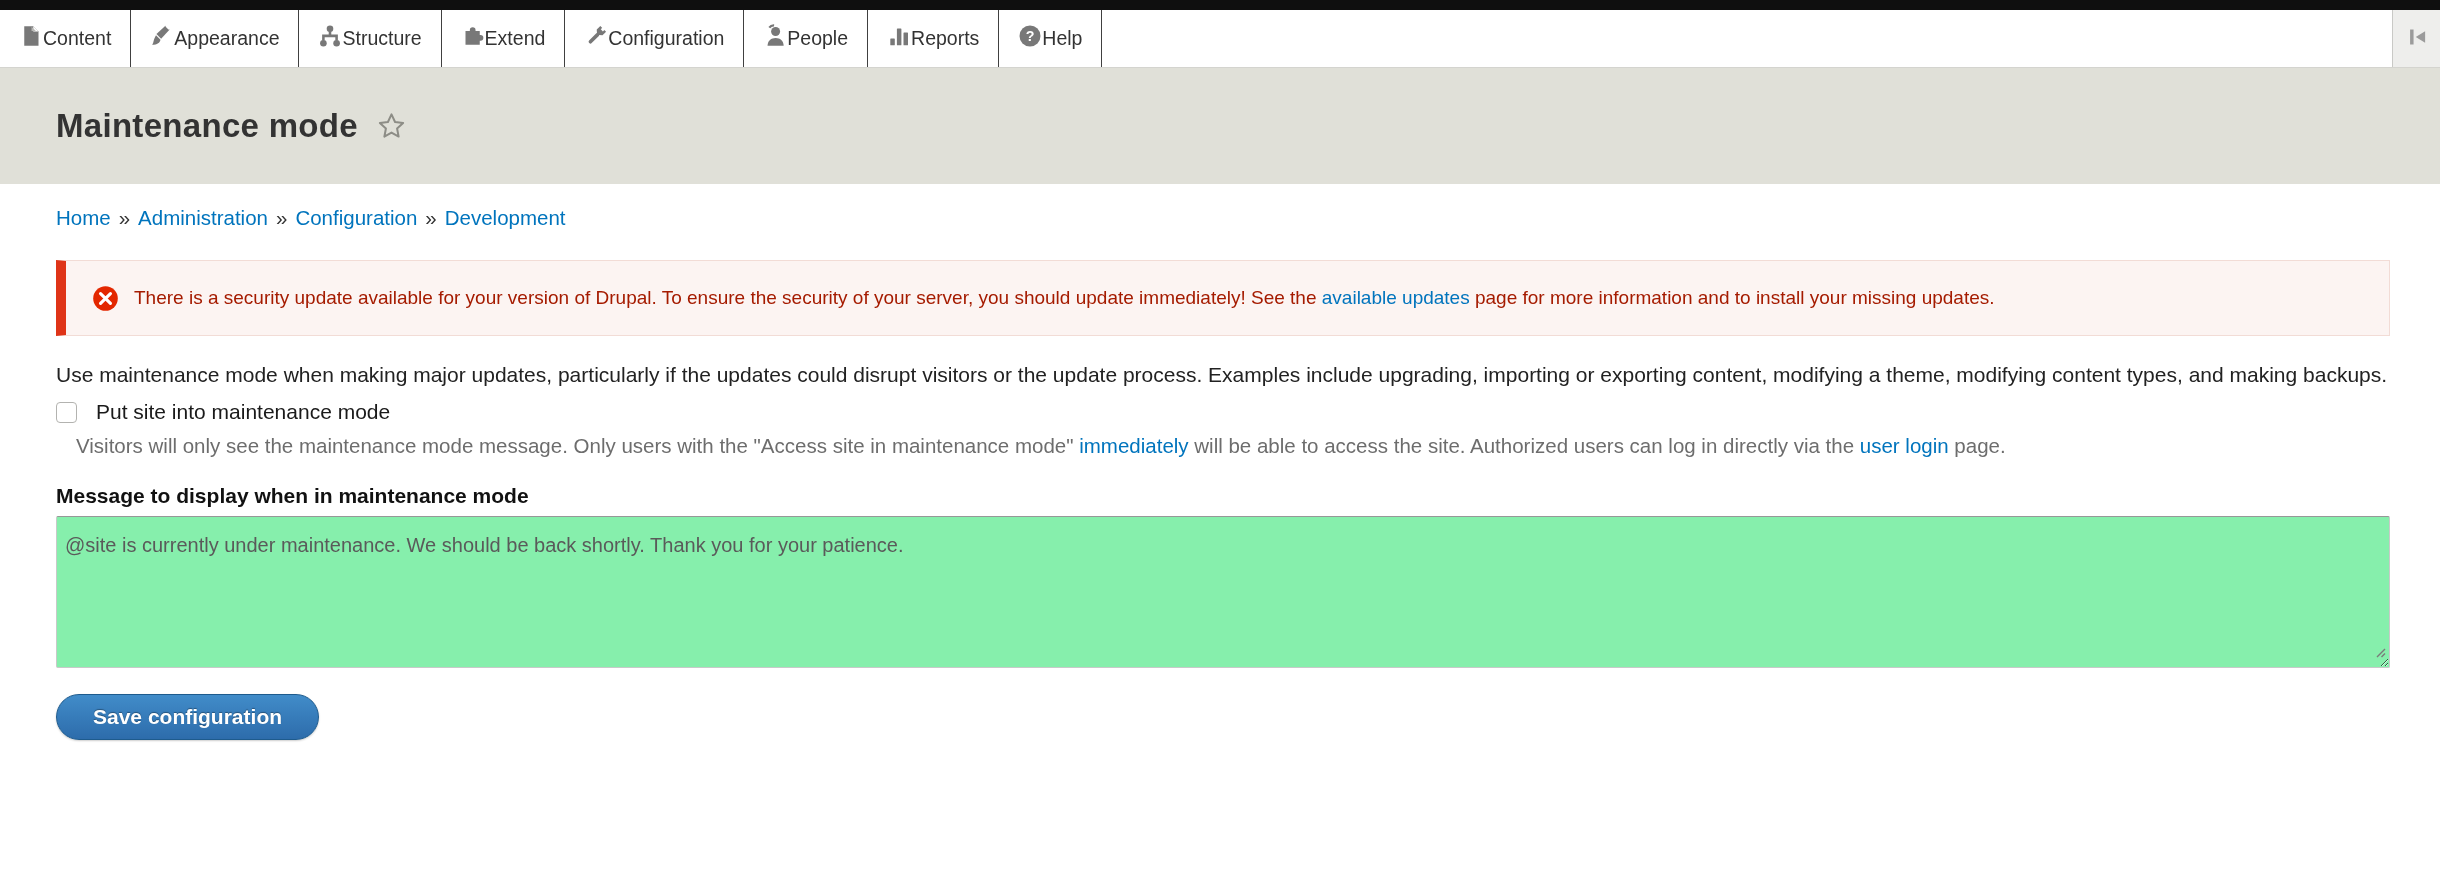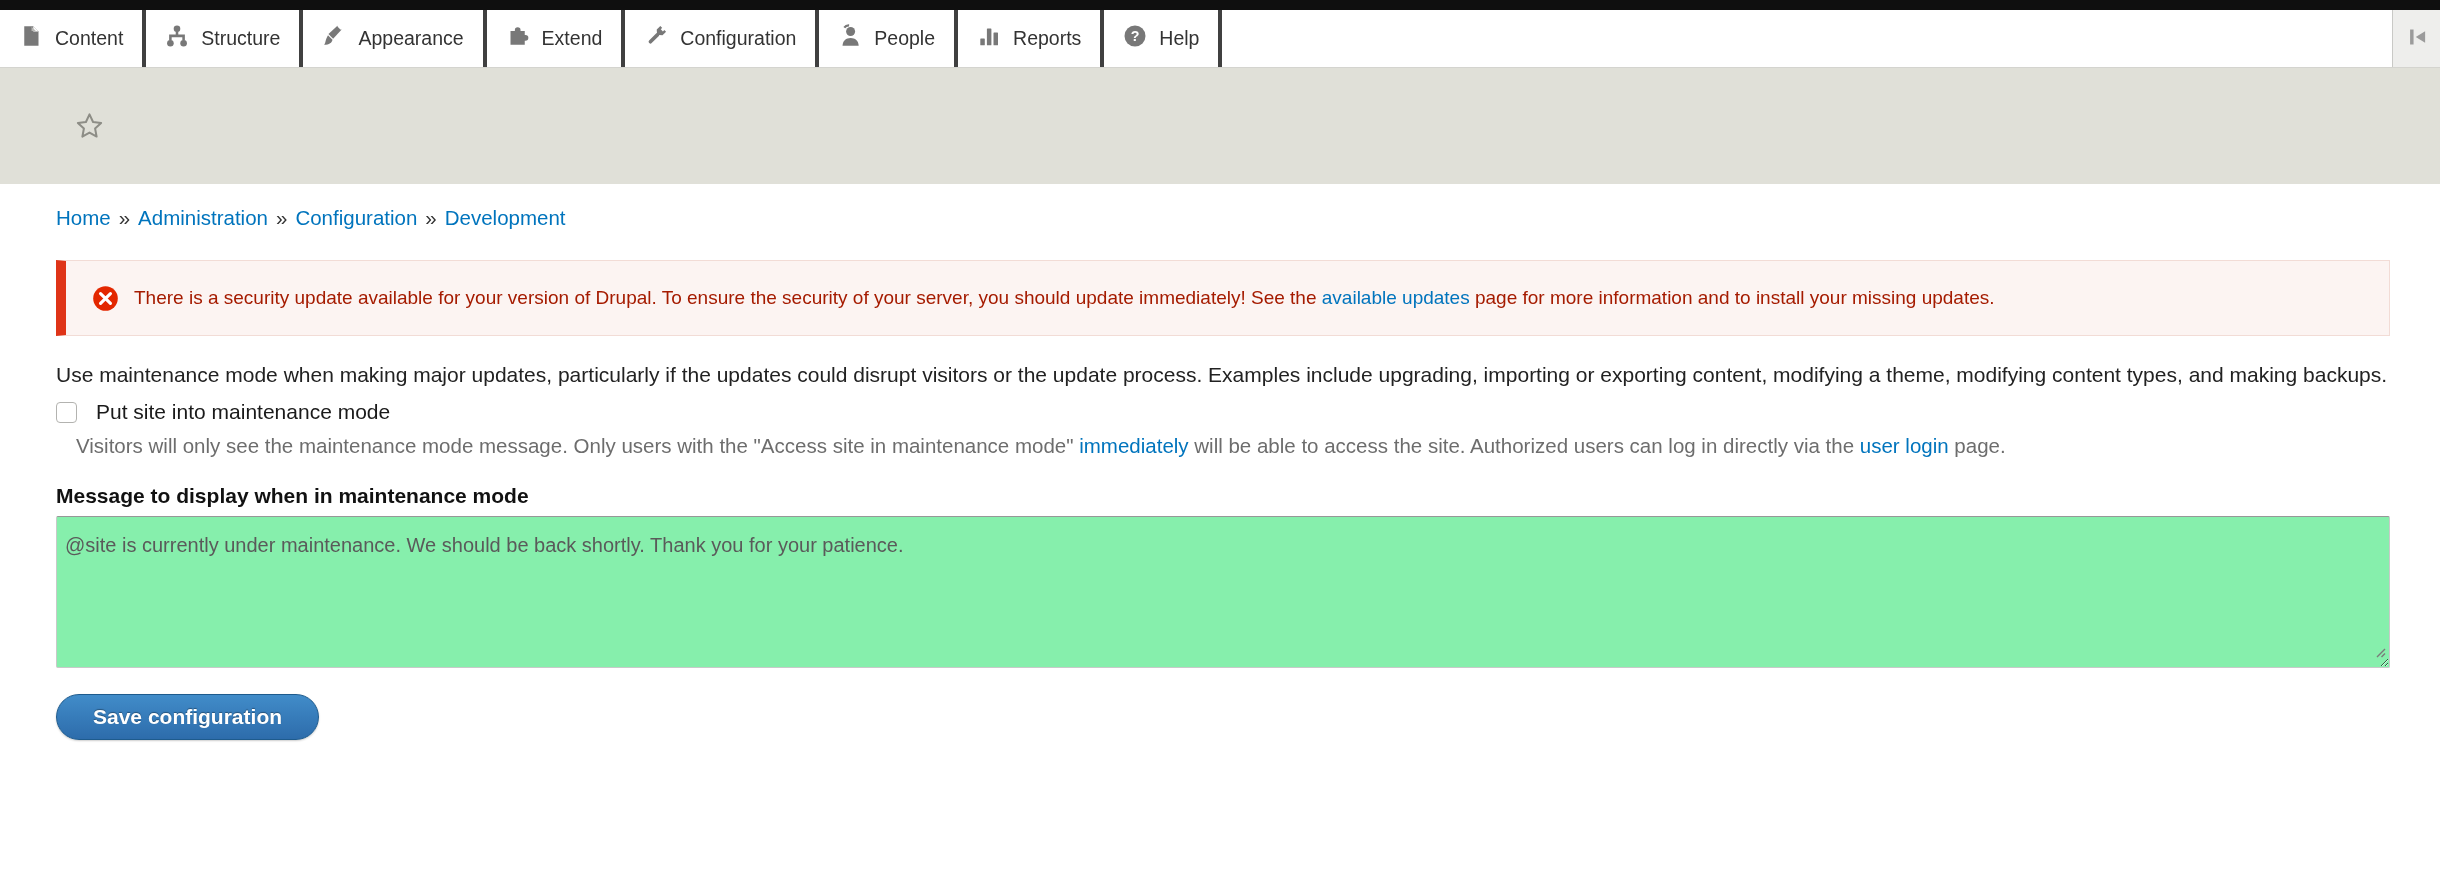--- a/index.html
+++ b/index.html
@@ -9,22 +9,22 @@
     font-family:"Liberation Sans", sans-serif; -webkit-font-smoothing:antialiased;
   }
   a { text-decoration:none; }
 
   
   .top-strip { height:10px; background:#0f0f0f; }
 
   
   .toolbar { height:58px; background:#fff; display:flex; align-items:stretch; border-bottom:1px solid #d4d4cf; }
   .tb-item {
-    display:flex; align-items:center; gap:12px; padding:0 19px;
-    border-right:4px solid #404040; font-size:19.5px; color:#333; cursor:pointer; white-space:nowrap;
+    display:flex; align-items:center; padding:0 19px;
+    border-right:1px solid #404040; font-size:19.5px; color:#333; cursor:pointer; white-space:nowrap;
   }
   .tb-item svg { width:24px; height:24px; flex:none; }
   .tb-spacer { flex:1; }
   .tb-collapse {
     width:48px; background:#eeeeec; border-left:1px solid #c9c9c6;
     display:flex; align-items:center; justify-content:center; cursor:pointer;
   }
   .tb-collapse svg { width:24px; height:24px; }
 
   
@@ -92,37 +92,37 @@
     <span><svg viewBox="0 0 16 16" width="24" height="24">
           <path d="M3.5 1.5h6l3.5 3.5v9.5h-9.5z" fill="#787878"></path>
           <path d="M9.5 1.5l3.5 3.5h-3.5z" fill="#fff"></path>
           <path d="M9.5 1.5l3.5 3.5h-3.5z" fill="#b9b9b6" transform="translate(.6 .6) scale(.82)"></path>
         </svg></span>
     <span>Content</span>
   </a>
   <a class="tb-item">
     <span><svg viewBox="0 0 16 16" width="24" height="24">
           <g fill="#787878">
+            <path d="M10.3 1.1l2.7 2.7-5.6 6-3.1-3.1z"></path>
+            <path d="M4 7.5l3 3c-.4 2-2 3.3-5.6 3.4 1.2-1.2.7-3.4 2.6-6.4z"></path>
+          </g>
+          <path d="M10.6 1.4l2.1 2.1" stroke="#fff" stroke-width=".9"></path>
+        </svg></span>
+    <span>Appearance</span>
+  </a>
+  <a class="tb-item">
+    <span><svg viewBox="0 0 16 16" width="24" height="24">
+          <g fill="#787878">
             <circle cx="8" cy="3.2" r="2.2"></circle>
             <circle cx="3.6" cy="12.8" r="2.2"></circle>
             <circle cx="12.4" cy="12.8" r="2.2"></circle>
           </g>
           <path d="M8 4.5v3.3M3.6 11V7.9h8.8V11" stroke="#787878" stroke-width="1.7" fill="none"></path>
         </svg></span>
     <span>Structure</span>
-  </a>
-  <a class="tb-item">
-    <span><svg viewBox="0 0 16 16" width="24" height="24">
-          <g fill="#787878">
-            <path d="M10.3 1.1l2.7 2.7-5.6 6-3.1-3.1z"></path>
-            <path d="M4 7.5l3 3c-.4 2-2 3.3-5.6 3.4 1.2-1.2.7-3.4 2.6-6.4z"></path>
-          </g>
-          <path d="M10.6 1.4l2.1 2.1" stroke="#fff" stroke-width=".9"></path>
-        </svg></span>
-    <span>Appearance</span>
   </a>
   <a class="tb-item">
     <span><svg viewBox="0 0 16 16" width="24" height="24">
           <path fill="#787878" d="M3 4.6h2.9v-.5a1.9 1.9 0 0 1 3.8 0v.5h2.8v2.7h.5a1.9 1.9 0 0 1 0 3.8h-.5v2.8H3z"></path>
         </svg></span>
     <span>Extend</span>
   </a>
   <a class="tb-item">
     <span><svg viewBox="0 0 16 16" width="24" height="24">
           <g transform="rotate(45 8 8)" fill="#787878">
@@ -163,20 +163,21 @@
   <div class="tb-spacer"></div>
   <div class="tb-collapse">
     <span><svg viewBox="0 0 16 16" width="24" height="24" fill="#9b9b9b">
           <rect x="3.4" y="3" width="2.3" height="10"></rect>
           <path d="M13.4 4.2v7.6L7.2 8z"></path>
         </svg></span>
   </div>
 </nav>
 
 <header class="page-header">
+  <h1 class="page-title">Maintenance mode</h1>
   <span class="star-icon">
     <svg viewBox="0 0 20 20" fill="none" stroke="#8d8d86" stroke-width="1.3" stroke-linejoin="round">
         <path d="M10 2.2l2.3 4.9 5.2.6-3.9 3.6 1 5.2L10 13.9l-4.6 2.6 1-5.2L2.5 7.7l5.2-.6z"></path>
       </svg>
   </span>
 </header>
 
 <nav class="breadcrumb">
   <a>Home</a><span class="crumb-sep">»</span><a>Administration</a><span class="crumb-sep">»</span><a>Configuration</a><span class="crumb-sep">»</span><a>Development</a>
 </nav>

